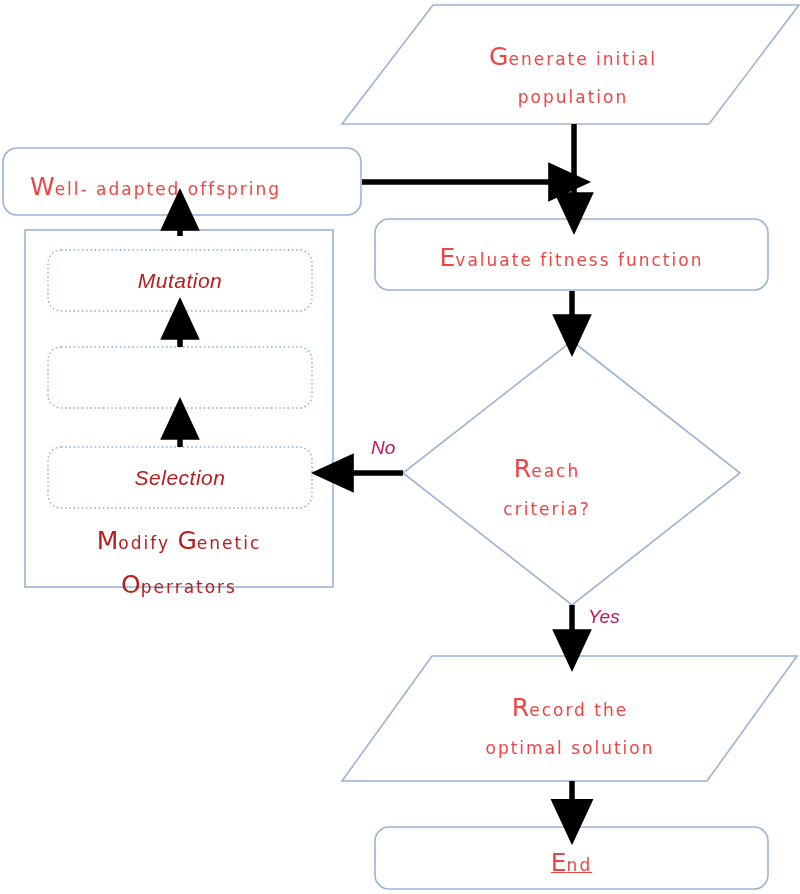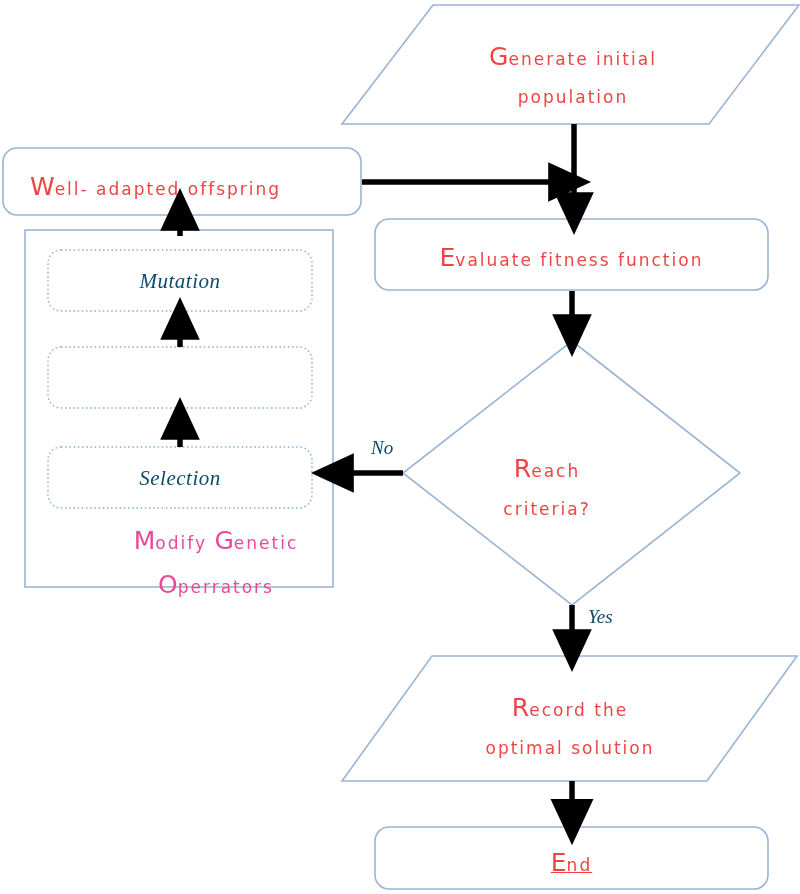--- a/index.html
+++ b/index.html
@@ -40,49 +40,48 @@
   .node-text .cap {
     font-size: 25px;
     letter-spacing: 0px;
   }
   .two-line { line-height: 1.9; }
 
   .op-text {
     position: absolute;
     z-index: 3;
     text-align: center;
-    color: #0c4a6e;
-    font-family: Liberation Serif, serif;
+    color: #b91c1c;
+    font-family: Liberation Sans, sans-serif;
     font-style: italic;
     font-size: 21px;
     letter-spacing: 0.5px;
     white-space: nowrap;
   }
 
   .edge-label {
     position: absolute;
     z-index: 3;
-    color: #0c4a6e;
-    font-family: Liberation Serif, serif;
+    color: #be185d;
+    font-family: Liberation Sans, sans-serif;
     font-style: italic;
     font-size: 19px;
     white-space: nowrap;
   }
 
   .caption {
     position: absolute;
     z-index: 3;
     text-align: center;
-    color: #ec4899;
+    color: #b91c1c;
     font-size: 17px;
     letter-spacing: 2.0px;
     line-height: 1.75;
     font-family: "DejaVu Sans", sans-serif;
     white-space: nowrap;
-    padding-left: 37px;
   }
   .caption .cap { font-size: 25px; letter-spacing: 0px; }
 </style>
 </head>
 <body>
 
 <div id="canvas">
 
   <svg class="layer shapes" viewBox="0 0 800 894">
 

